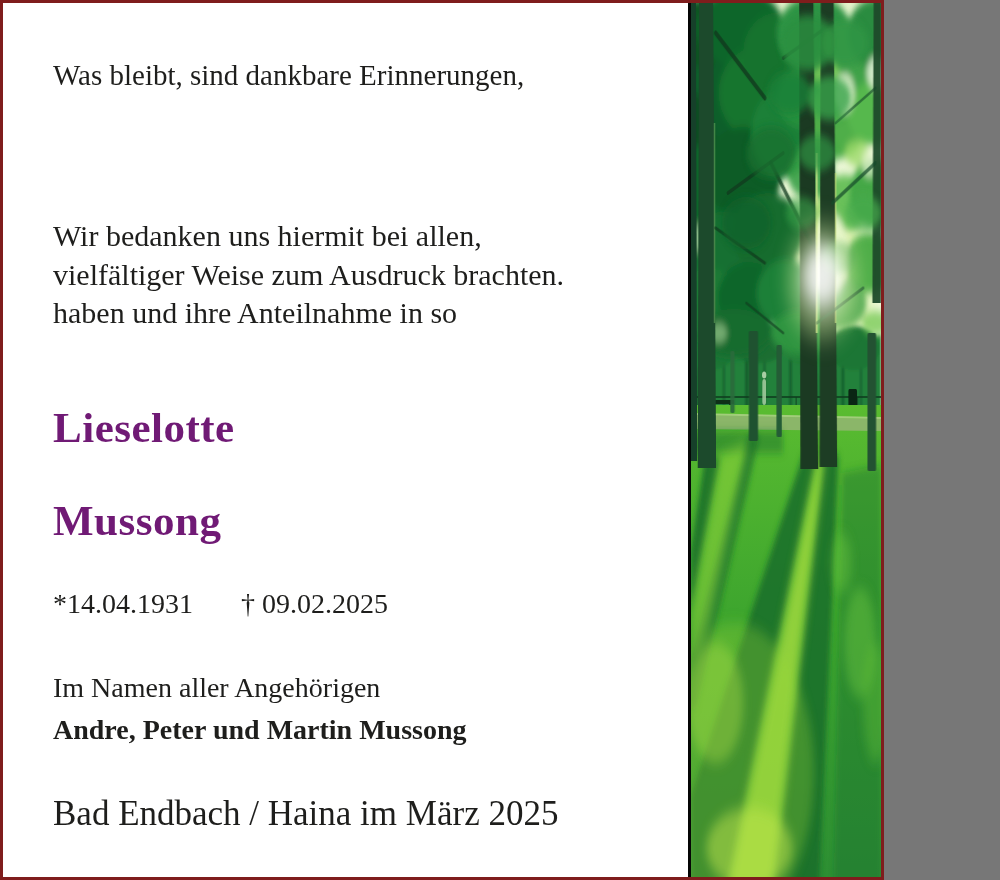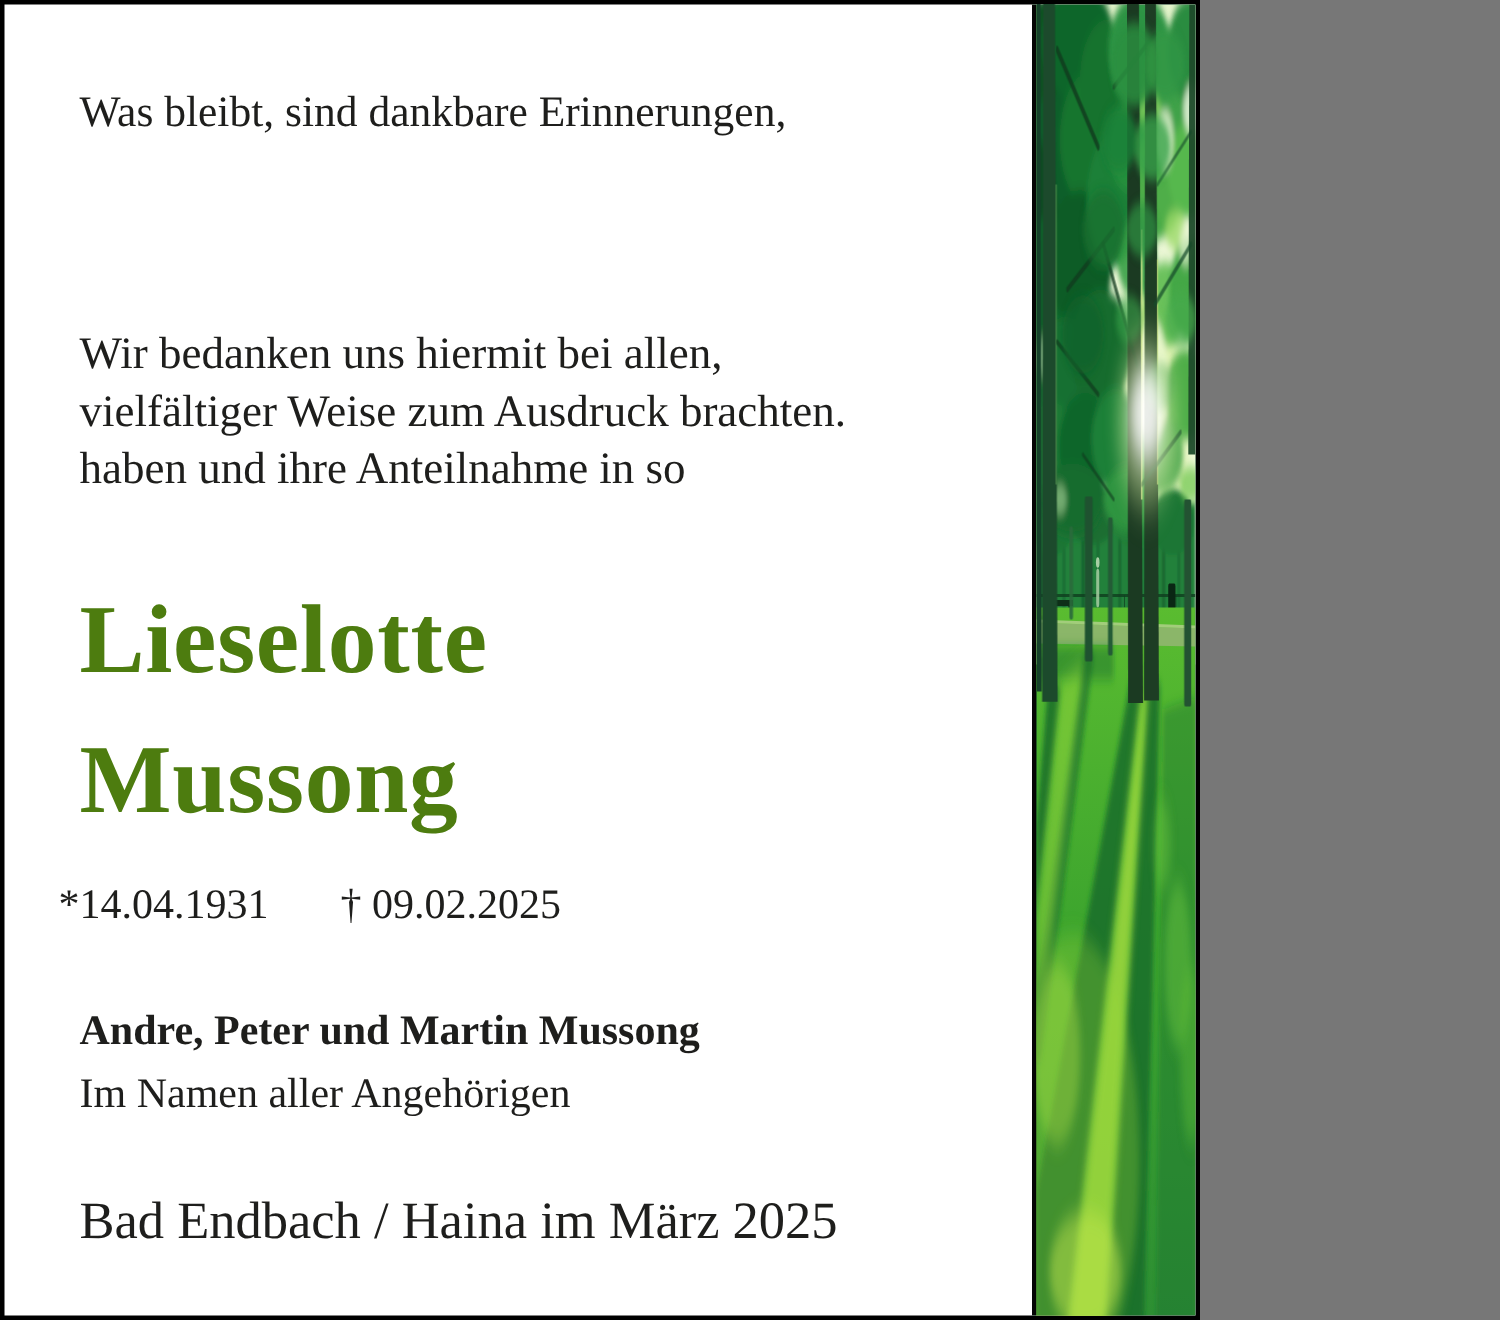--- a/index.html
+++ b/index.html
@@ -1,31 +1,31 @@
 <!DOCTYPE html>
 <html><head>
 <meta charset="utf-8">
 <style>
   html,body{margin:0;padding:0;background:#777;}
   .page{
     position:relative;
-    width:800px;height:880px;
+    width:884px;height:880px;
     box-sizing:border-box;
     background:#ffffff;
-    border:3px solid #000000;
+    border:3px solid #7f1d1d;
     overflow:hidden;
     font-family:"Liberation Serif","DejaVu Serif",serif;
     color:#1e1e1c;
   }
   .textcol{position:absolute;left:0;top:0;width:685px;height:100%;}
   .tline{white-space:nowrap;}
   .quote1{position:absolute;left:50px;top:53px;font-size:29px;line-height:38px;}
   .thanks{position:absolute;left:50px;top:181px;font-size:30px;line-height:38.5px;margin-top:33px;}
-  .name{position:absolute;left:50px;top:378px;font-size:65px;line-height:93px;font-weight:bold;color:#4d7c0f;letter-spacing:0.5px;}
-  .dates{position:absolute;left:36px;top:585px;font-size:28px;display:flex;gap:48px;}
+  .name{position:absolute;left:50px;top:378px;font-size:43px;line-height:93px;font-weight:bold;color:#701a75;letter-spacing:0.5px;}
+  .dates{position:absolute;left:50px;top:585px;font-size:28px;display:flex;gap:48px;}
   .family{position:absolute;left:50px;top:664px;font-size:28px;line-height:42px;}
   .family .bold{font-weight:bold;}
   .placedate{position:absolute;left:50px;top:791px;font-size:35px;}
   .photo{
     position:absolute;top:0;right:0;bottom:0;left:685px;
     border-left:3px solid #050505;
     background:#2a8c3f;
   }
   .photo svg{display:block;width:100%;height:100%;}
 </style>
@@ -50,22 +50,22 @@
       <div class="tline">Lieselotte</div>
       <div class="tline">Mussong</div>
     </div>
 
     <div class="dates">
       <span>*14.04.1931</span>
       <span>† 09.02.2025</span>
     </div>
 
     <div class="family">
+      <div class="tline">Im Namen aller Angehörigen</div>
       <div class="tline bold">Andre, Peter und Martin Mussong</div>
-      <div class="tline">Im Namen aller Angehörigen</div>
     </div>
 
     <div class="placedate tline">Bad Endbach / Haina im März 2025</div>
 
   </div>
 
   <div class="photo">
     <svg viewBox="0 0 309 874" preserveAspectRatio="none">
       <defs>
         <linearGradient id="gSky" x1="0" y1="0" x2="0" y2="1">

